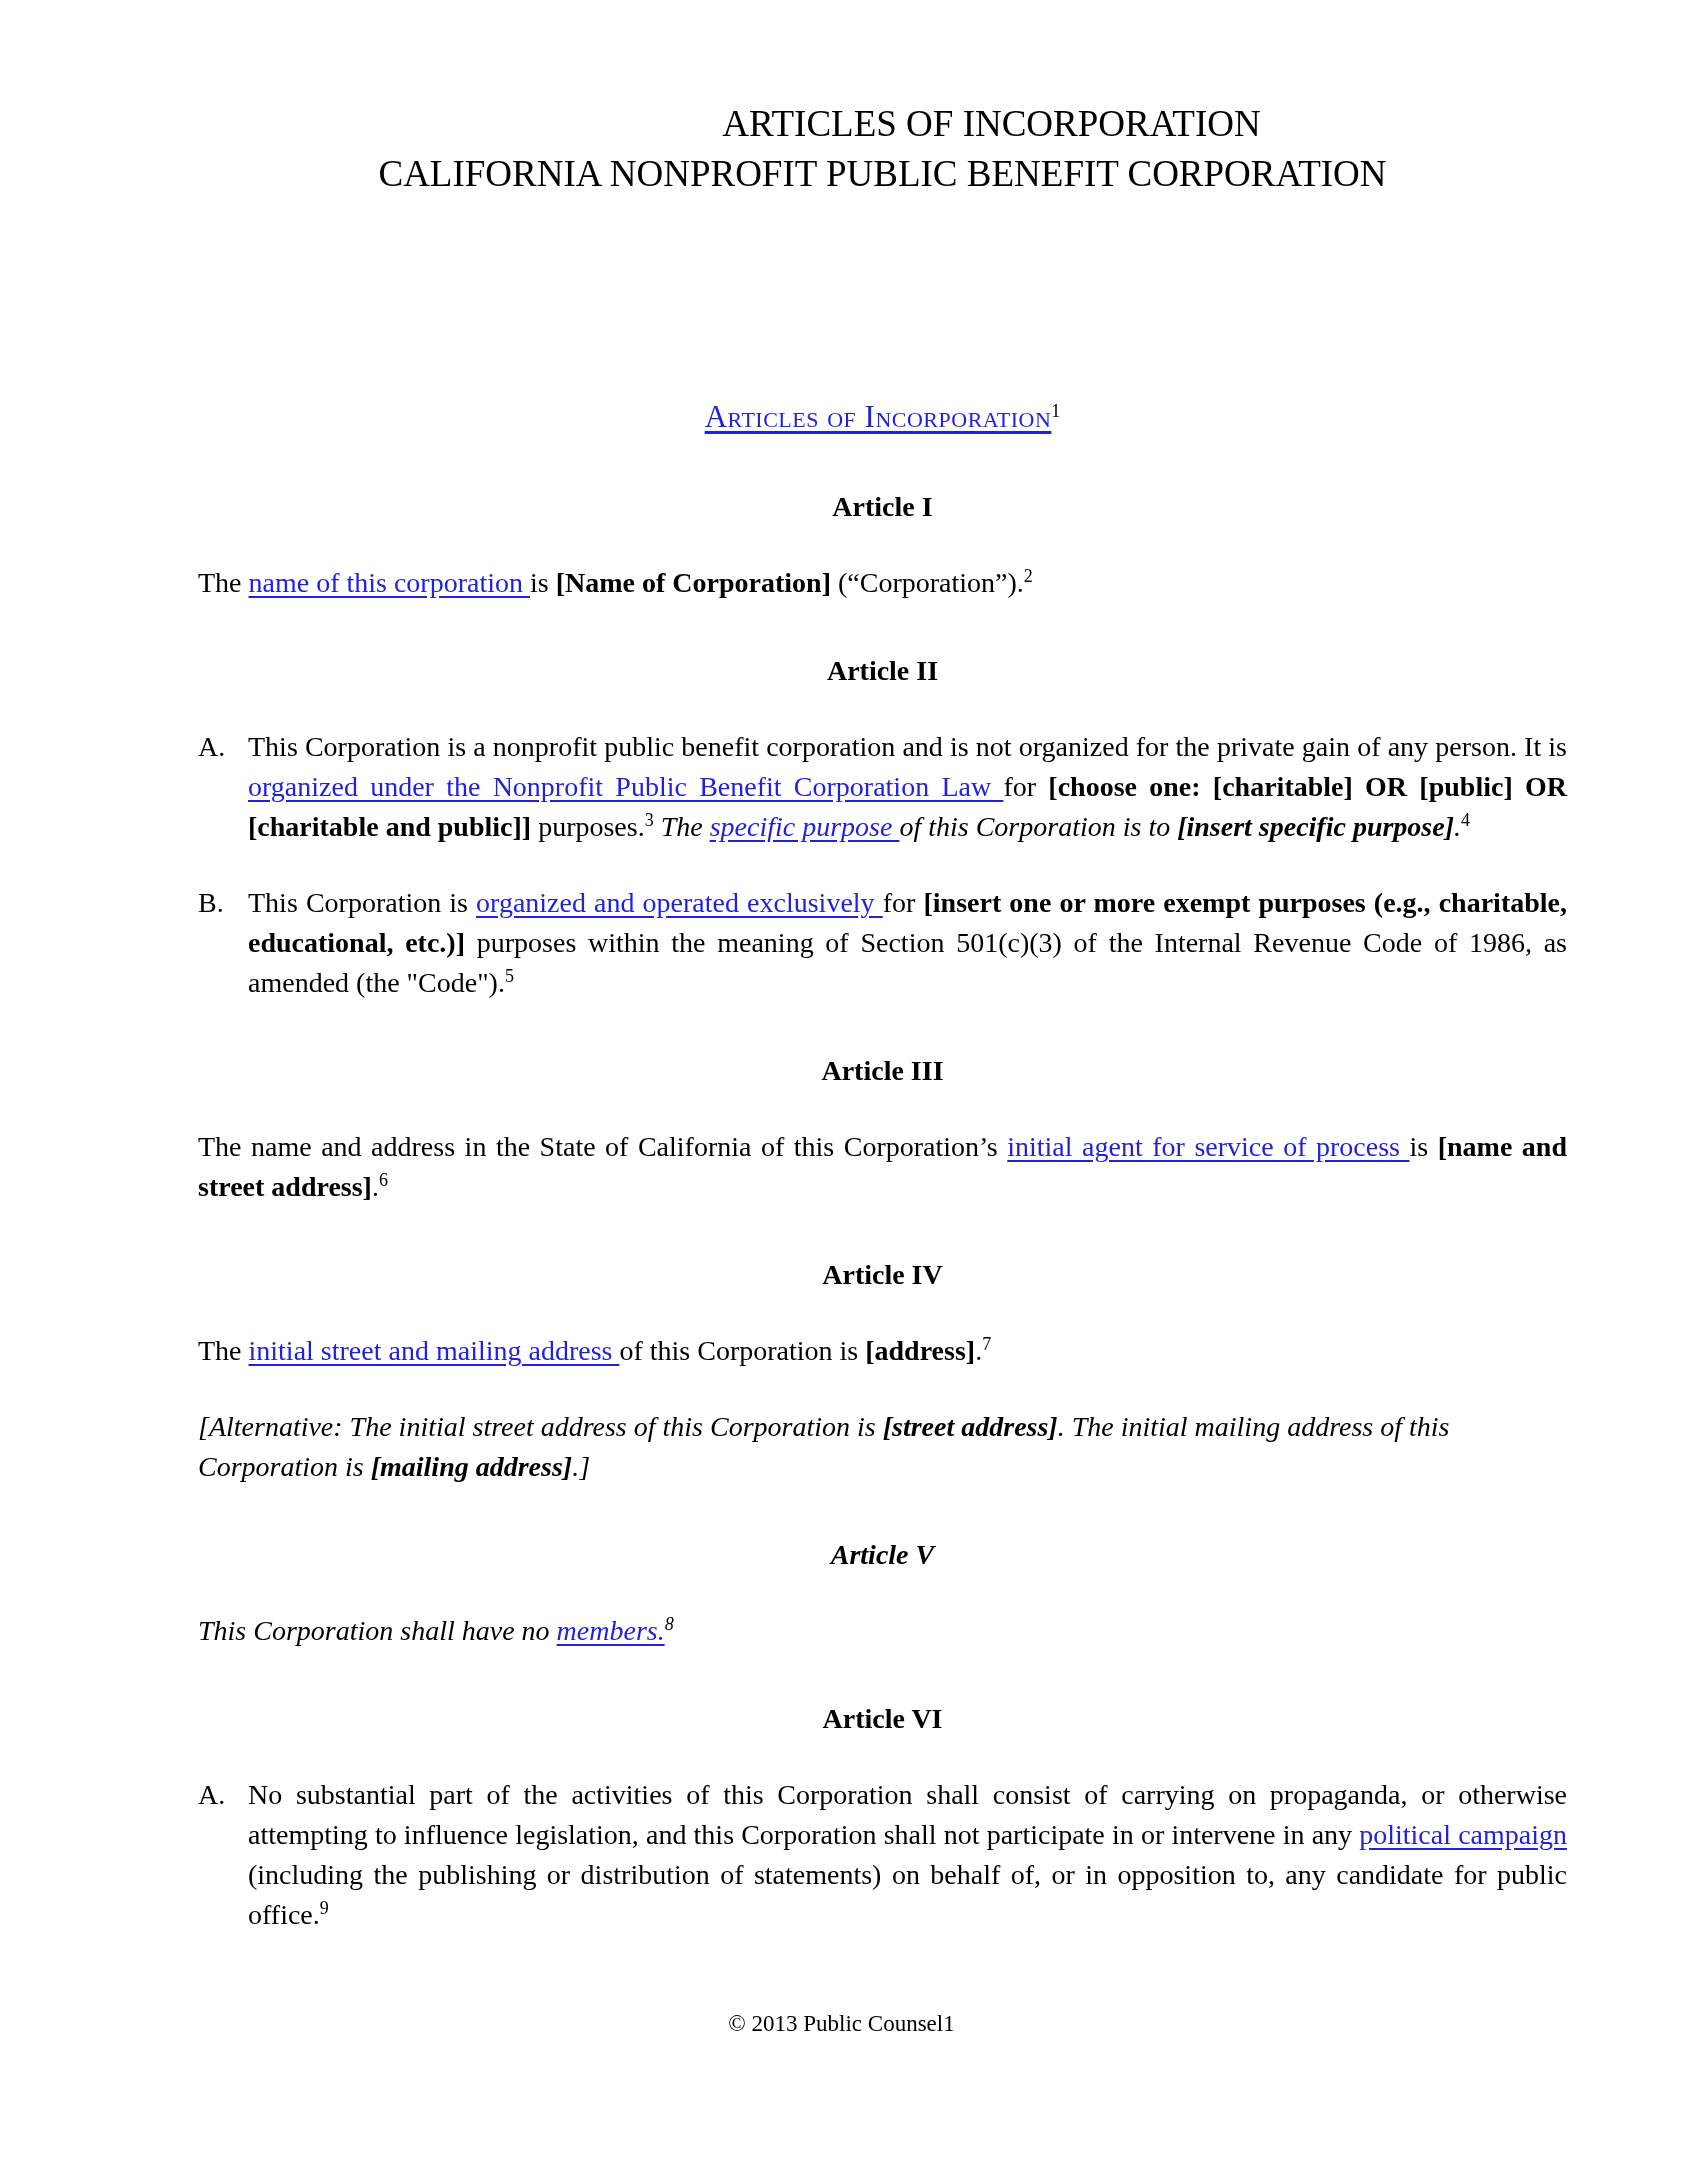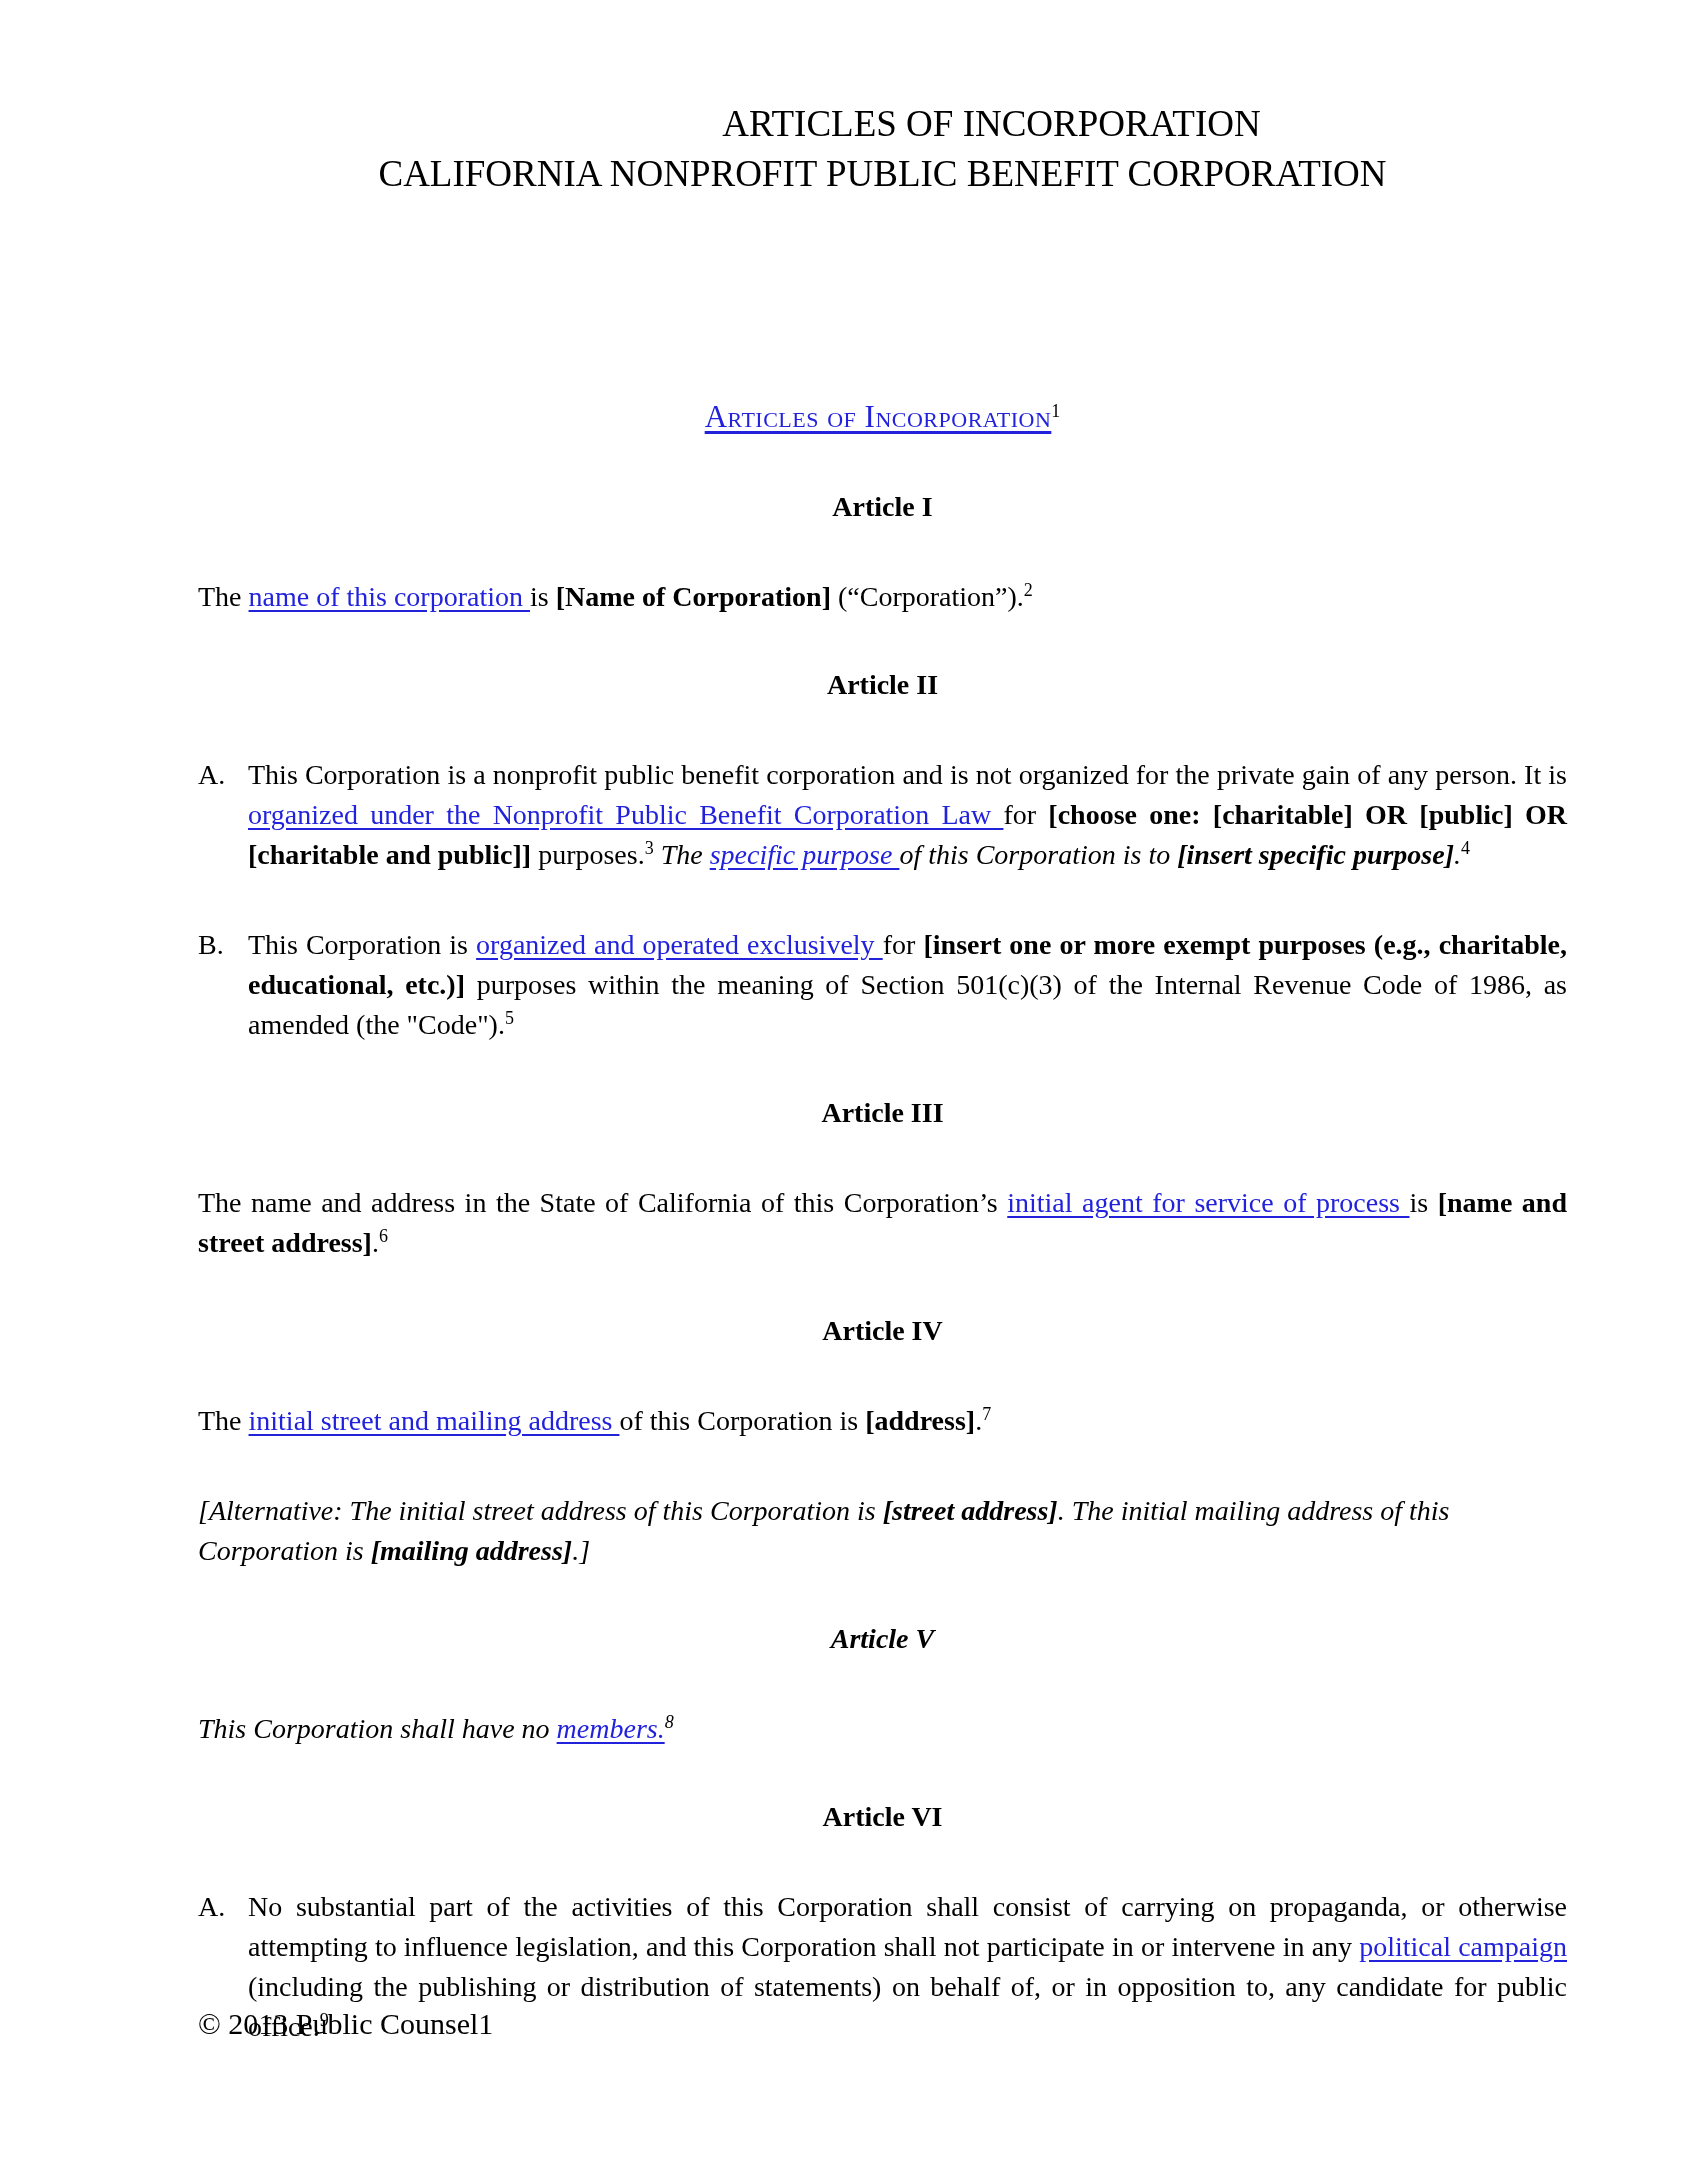--- a/index.html
+++ b/index.html
@@ -18,35 +18,35 @@
   .doc-title{ text-align:center; font-size:37px; line-height:50px; }
   .title-line{ white-space:nowrap; }
   .title-line.line1{ padding-left:218px; }
   
   #doc-body{ display:flex; flex-direction:column; }
   .b-link-heading{ margin-top:198px; text-align:center; font-size:26px; }
   .b-link-heading .sc{ font-variant:small-caps; font-size:31px; letter-spacing:0.5px; }
   .b-heading{ margin-top:48px; text-align:center; font-weight:bold; }
   .b-heading.i{ font-style:italic; }
   .heading-text{ text-underline-offset:5px; text-decoration-thickness:2px; }
-  .b-para{ margin-top:50px; }
+  .b-para{ margin-top:36px; }
   .b-para.i{ font-style:italic; }
   .b-para.justify{ text-align:justify; }
   .listed{ position:relative; padding-left:50px; box-sizing:border-box; }
   .marker{ position:absolute; left:0; top:0; }
   
   a.doclink{ color:var(--link-color,#2222dd); text-decoration:underline; text-underline-offset:4px; cursor:pointer; }
   .b{ font-weight:bold; }
   .i{ font-style:italic; }
   sup.fn{ font-size:18px; line-height:0; vertical-align:super; text-decoration:none; }
   
   .doc-footer{
     position:absolute; left:198px; right:198px; top:2008px;
-    display:flex; justify-content:flex-start;
-    font-size:30px; line-height:32px;
+    display:flex; justify-content:center;
+    font-size:23px; line-height:32px;
   }
 </style>
 </head>
 <body>
 
 <div class="page">
 
   <header class="doc-title">
     <div class="title-line line1">ARTICLES OF INCORPORATION</div>
     <div class="title-line">CALIFORNIA NONPROFIT PUBLIC BENEFIT CORPORATION</div>

